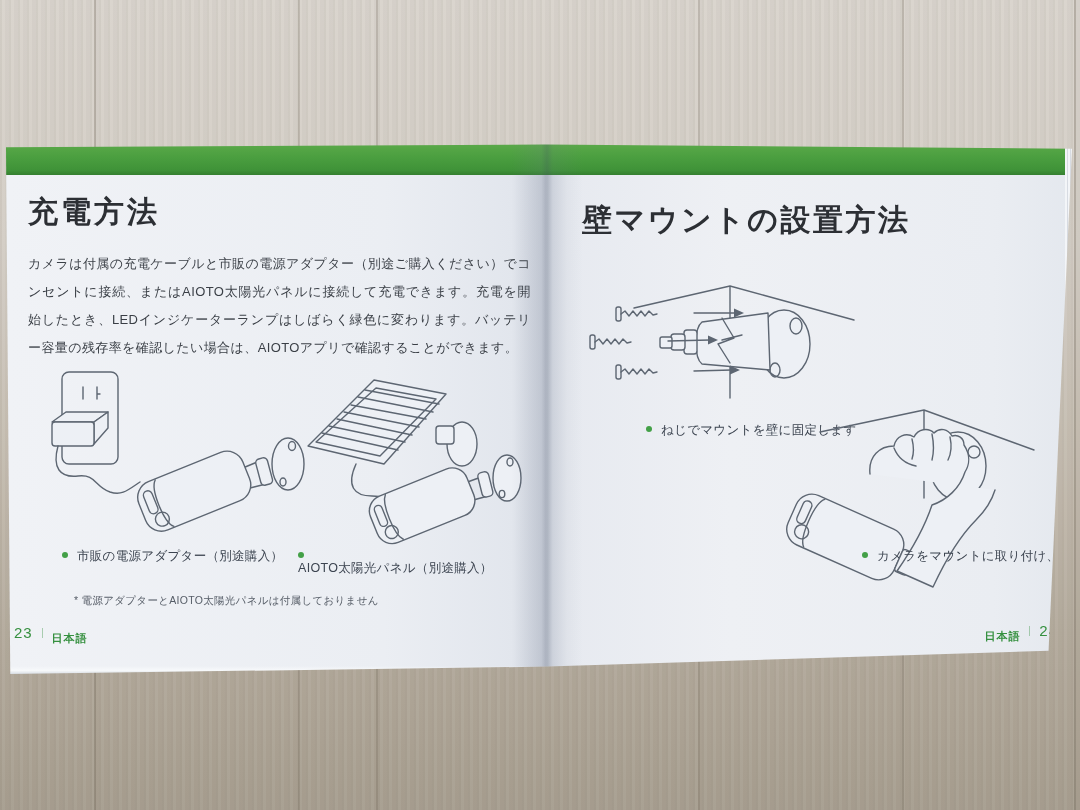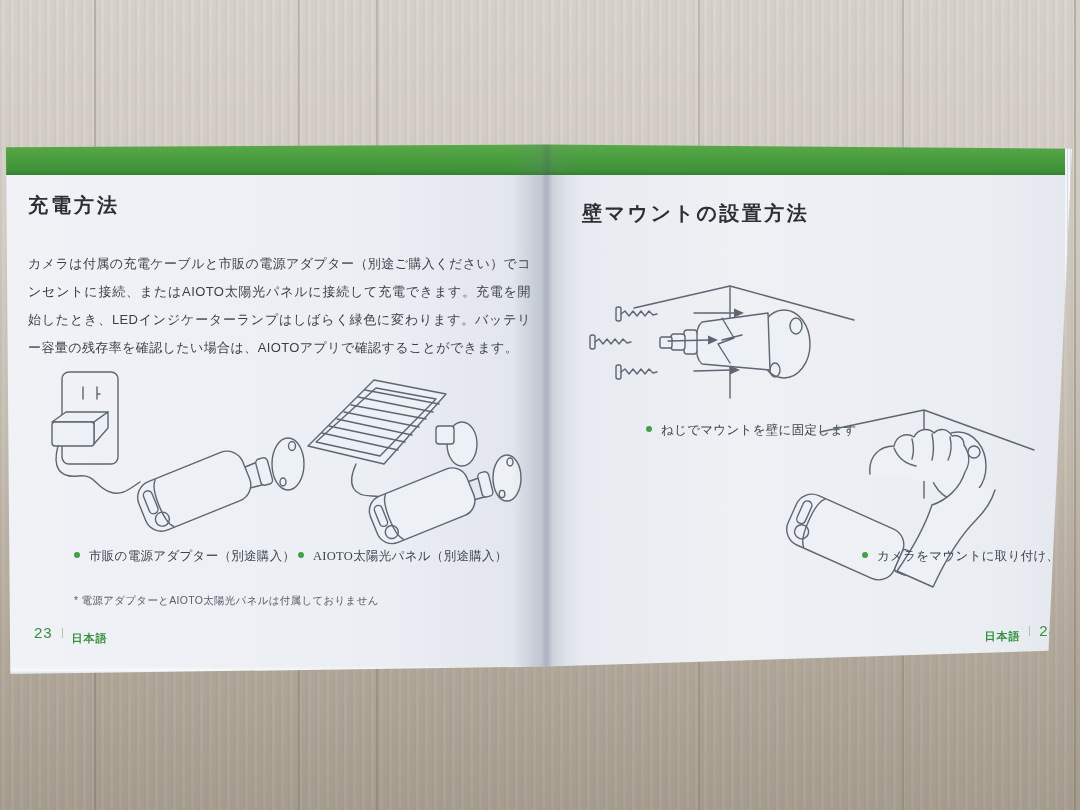--- a/index.html
+++ b/index.html
@@ -33,25 +33,25 @@
   .band{position:absolute;top:0;left:0;right:0;height:31px;
     background:linear-gradient(180deg,#5aa949 0%,#4a9e3f 45%,#3f9238 85%,#357f30 100%);}
   .spine{position:absolute;left:505px;top:0;bottom:0;width:72px;pointer-events:none;
     background:linear-gradient(90deg,rgba(110,120,140,0) 0%,rgba(110,120,140,.16) 42%,rgba(80,90,112,.30) 50%,rgba(110,120,140,.12) 58%,rgba(110,120,140,0) 100%);}
   .bottom-edge{position:absolute;left:0;right:0;bottom:0;height:8px;
     background:linear-gradient(180deg,rgba(255,255,255,0) 0%,#f7f9fb 55%,#d9dee5 100%);}
   .right-stack{position:absolute;right:0;top:4px;bottom:24px;width:7px;
     background:repeating-linear-gradient(90deg,#f3f5f8 0 2px,#d7dbe2 2px 3px);}
 
   
-  .jp-title{position:absolute;font-size:20px;font-weight:bold;color:#2c2f34;letter-spacing:3px;}
+  .jp-title{position:absolute;font-size:30px;font-weight:bold;color:#2c2f34;letter-spacing:3px;}
   .body-text{position:absolute;font-size:13px;line-height:28px;letter-spacing:.4px;color:#3a3f46;
     text-align:justify;}
   .caption{position:absolute;display:flex;align-items:flex-start;color:#3c4450;
-    font-size:12.5px;line-height:1.65;letter-spacing:.3px;font-family:Liberation Serif, serif;}
+    font-size:12.5px;line-height:1.65;letter-spacing:.3px;}
   .dot{flex:0 0 auto;width:6px;height:6px;border-radius:50%;background:#43a047;margin:6px 9px 0 0;}
   .cap-text span{display:block;}
   .footnote{position:absolute;font-size:10.5px;color:#565d67;letter-spacing:.3px;}
   .footer{position:absolute;display:flex;align-items:center;color:#35903f;}
   .footer .pnum{font-size:15px;letter-spacing:1px;}
   .footer .fsep{font-size:11px;margin:0 8px;opacity:.7;transform:scaleX(.6);}
   .footer .flang{font-size:11px;font-weight:bold;letter-spacing:1px;margin-top:13px;}
 
   
   .illus{position:absolute;}
@@ -123,36 +123,36 @@
 
         <g transform="rotate(-22 130 137)">
           <rect class="lwf" x="76" y="112" width="104" height="50" rx="16"></rect>
           <path class="lw" d="M98,113 C91,120 91,154 98,161"></path>
           <rect class="lw" x="82" y="120" width="8" height="22" rx="4"></rect>
           <circle class="lw" cx="90" cy="150" r="6.5"></circle>
         </g>
       </svg>
     </div>
 
-    <div class="caption" style="left:68px;top:402px;width:230px;">
+    <div class="caption" style="left:56px;top:402px;width:230px;">
       <span class="dot"></span>
       <span class="cap-text">
         <span>市販の電源アダプター（別途購入）</span>
       </span>
     </div>
-    <div class="caption" style="left:292px;top:402px;width:230px;">
+    <div class="caption" style="left:292px;top:402px;width:230px;flex-direction:column;">
       <span class="dot"></span>
       <span class="cap-text">
         <span>AIOTO太陽光パネル（別途購入）</span>
       </span>
     </div>
 
     <div class="footnote" style="left:68px;top:450px;text-align:center;">* 電源アダプターとAIOTO太陽光パネルは付属しておりません</div>
 
-    <div class="footer" style="left:28px;top:474px;text-align:center;">
+    <div class="footer" style="left:8px;top:474px;text-align:center;">
       <span class="pnum">23</span>
       <span class="fsep">|</span>
       <span class="flang">日本語</span>
     </div>
 
     <div class="jp-title" style="left:576px;top:56px;letter-spacing:2.5px;font-family:Liberation Serif, serif;">壁マウントの設置方法</div>
 
     <div class="illus" style="left:566px;top:136px;">
       <svg width="310" height="145" viewBox="0 0 310 145">
 

